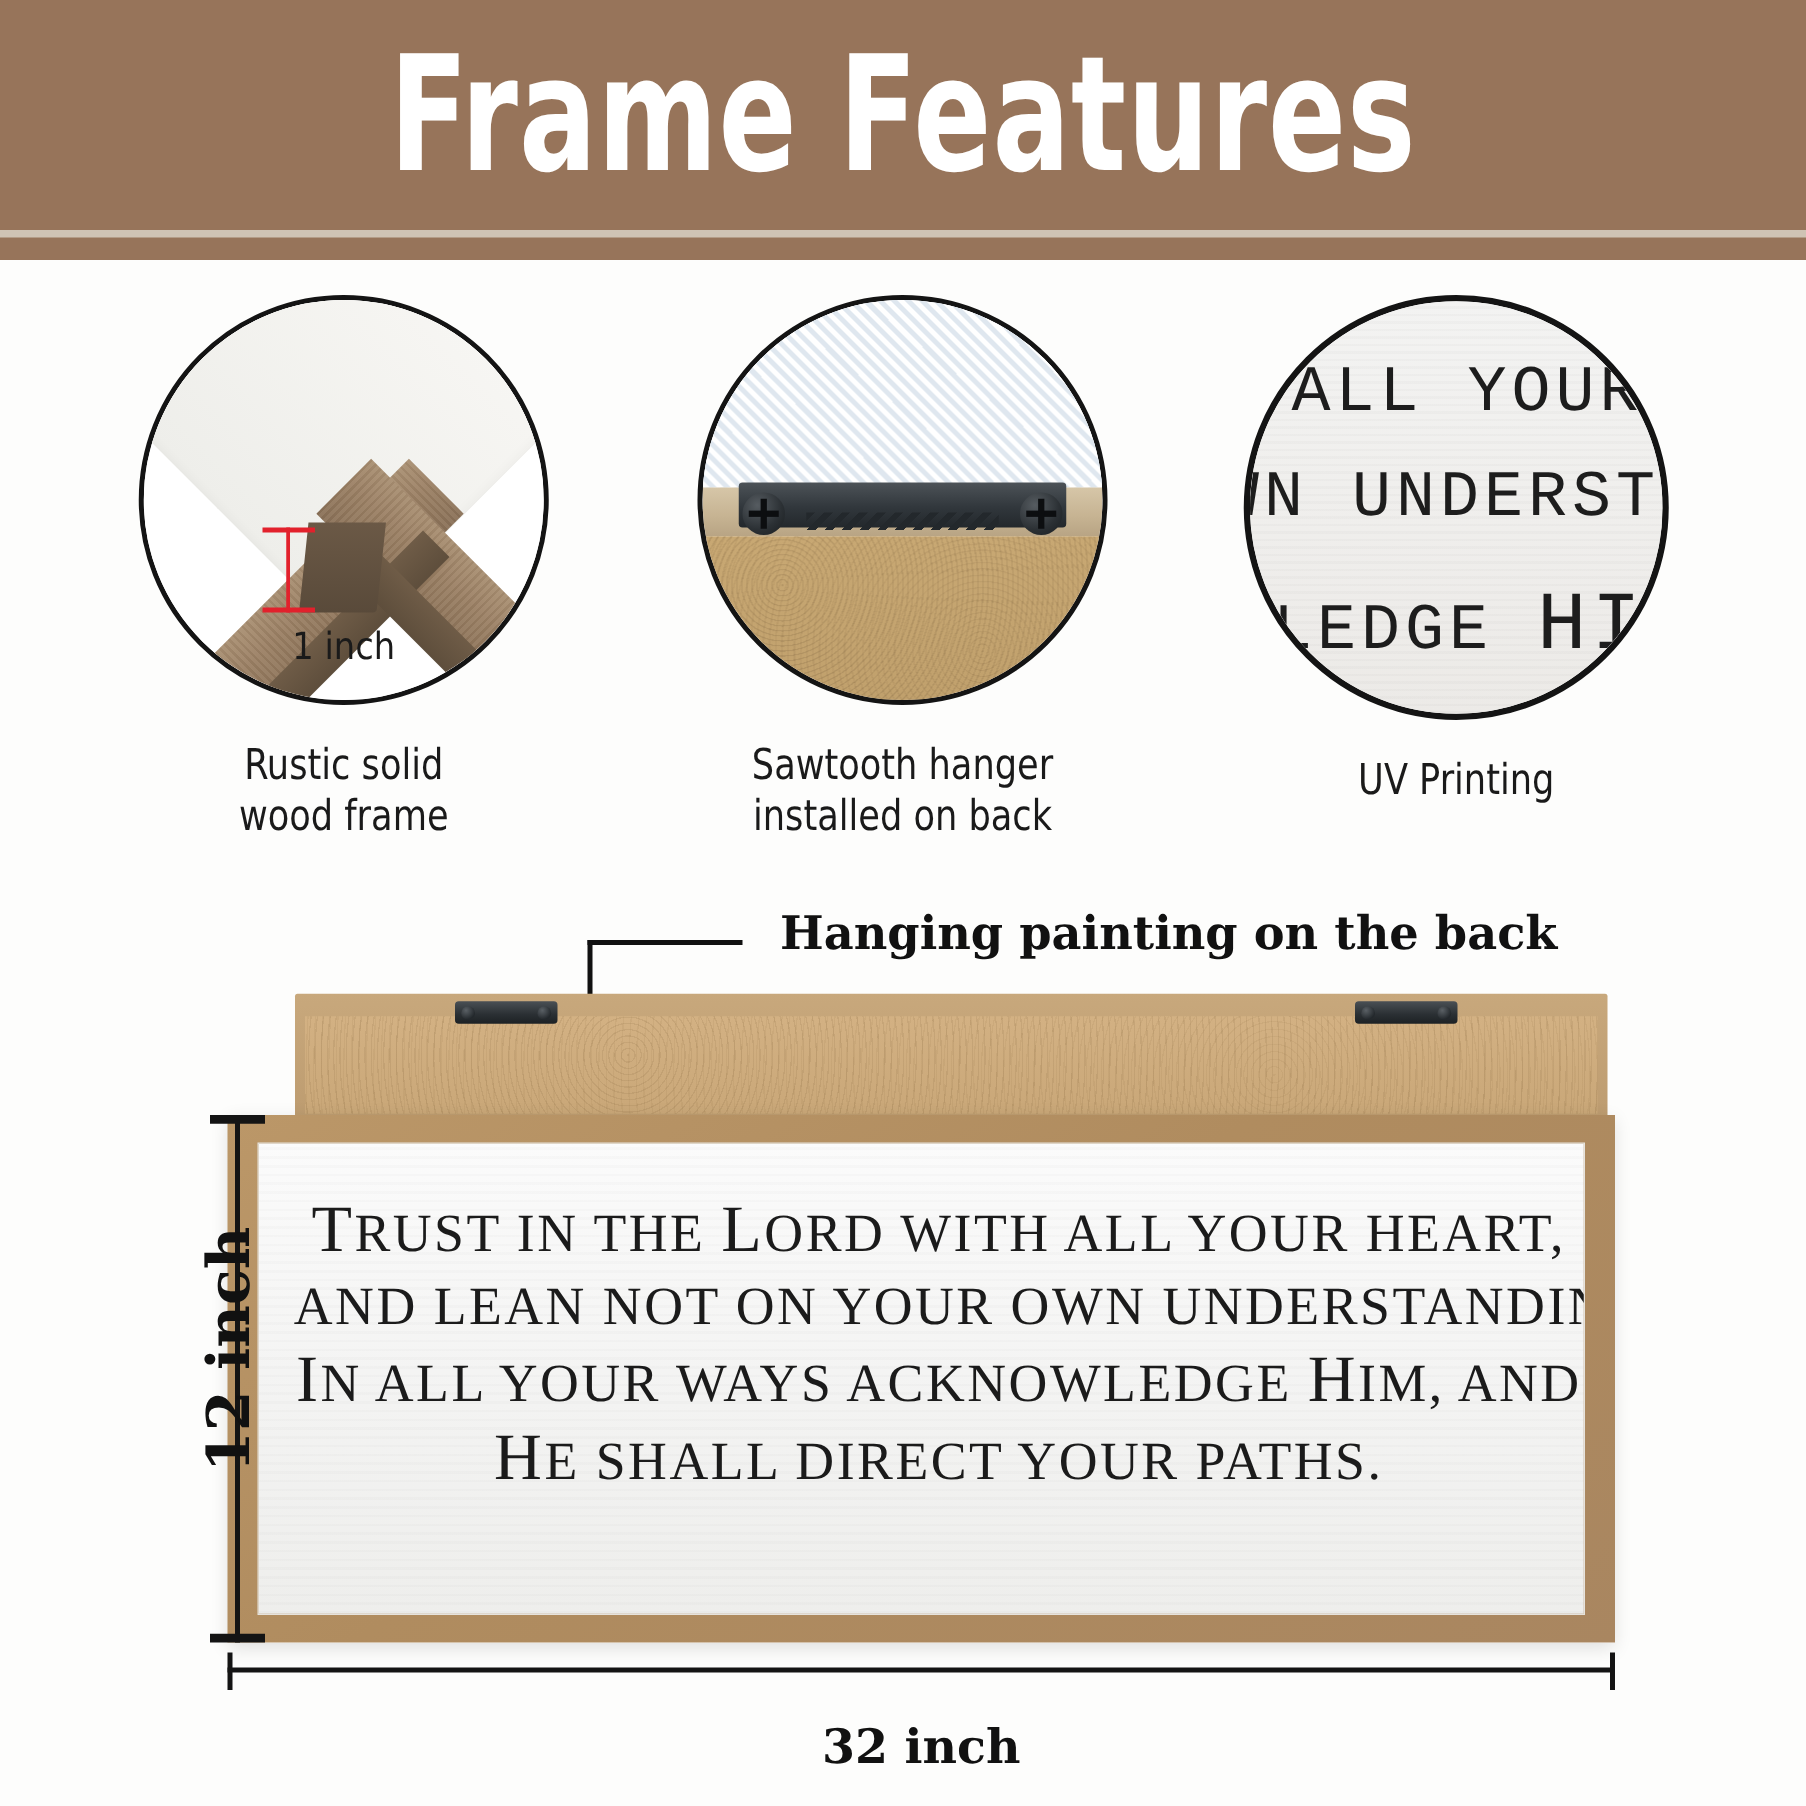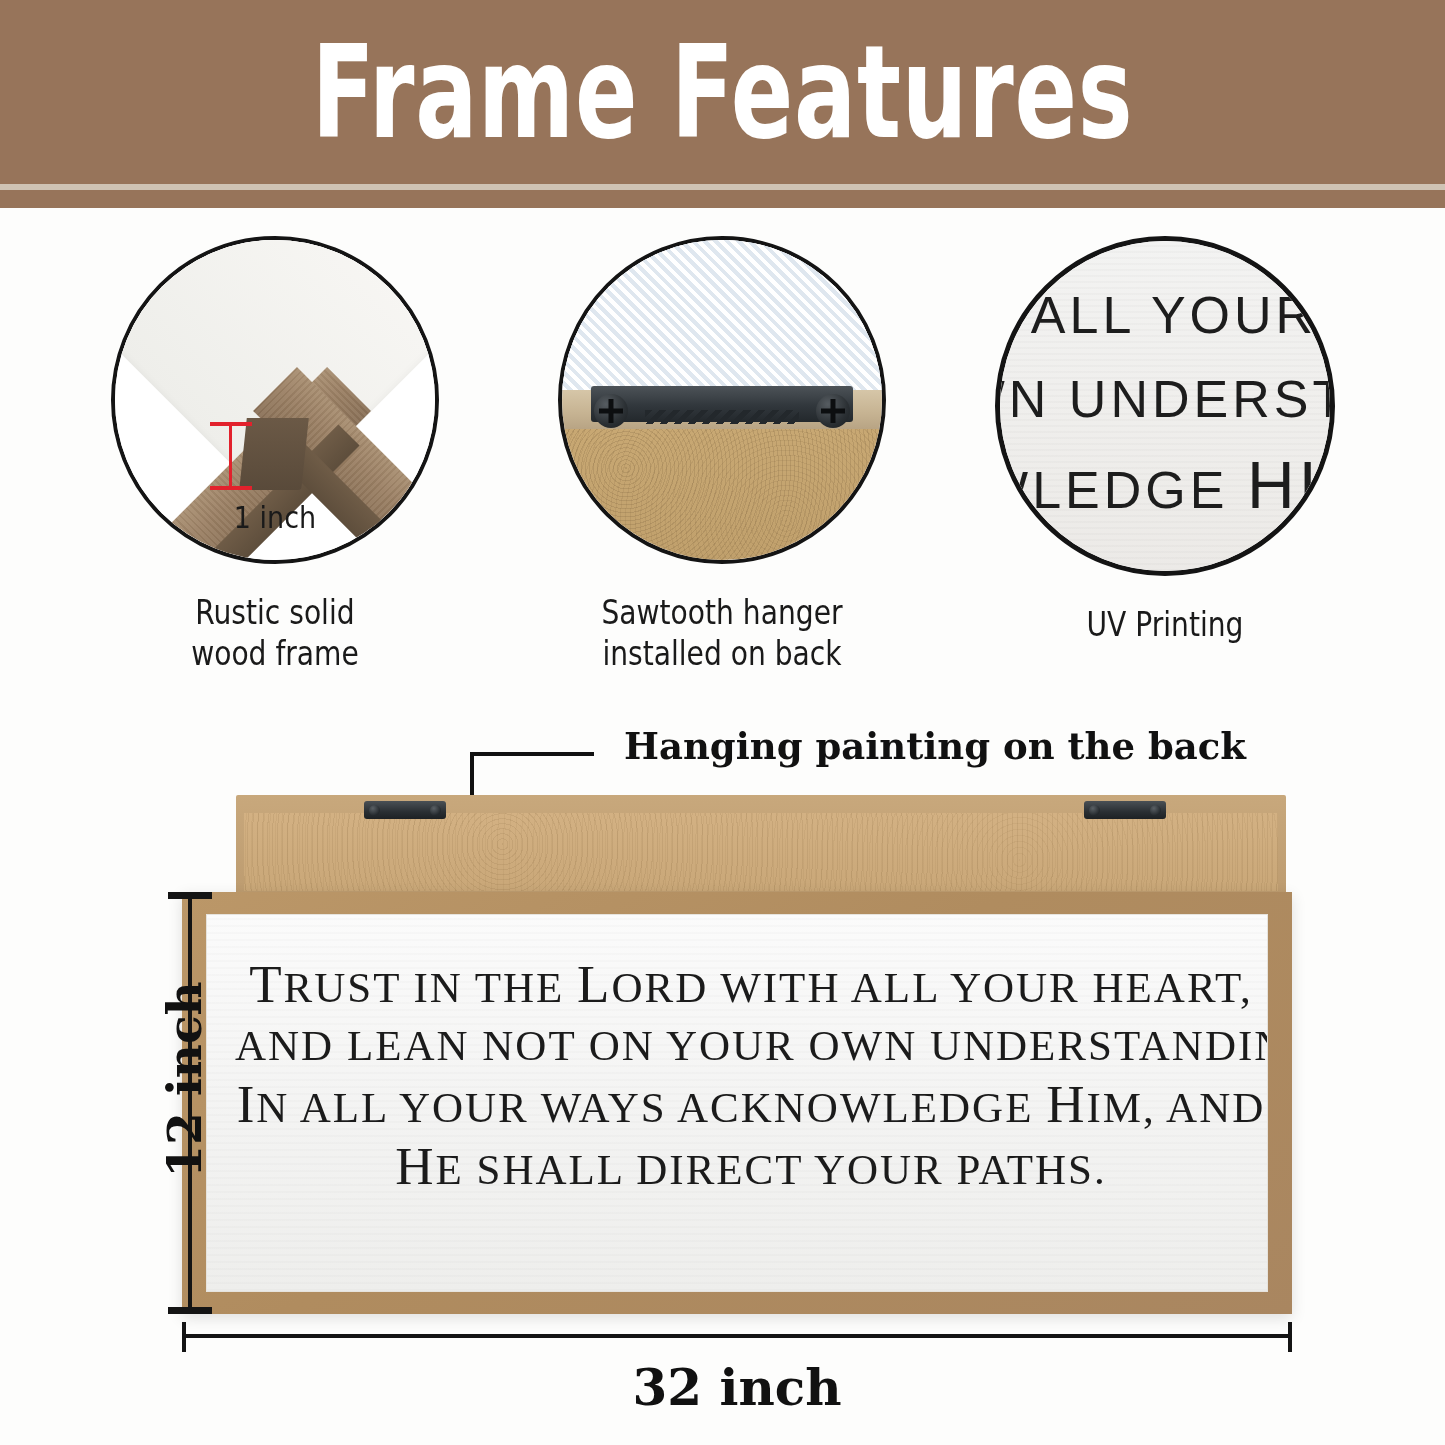--- a/index.html
+++ b/index.html
@@ -157,28 +157,28 @@
   .uv-wrap{
     position:absolute;inset:0;
     background:
       repeating-linear-gradient(0deg,rgba(0,0,0,.018) 0 2px,transparent 2px 6px),
       linear-gradient(180deg,#f3f3f2 0%,#eceae7 100%);
     overflow:hidden;
   }
   .uv-line{
     position:absolute;left:-26px;width:400px;
     color:#1d1d1d;
-    font-family:Liberation Sans, sans-serif;
+    font-family:Liberation Mono, monospace;
     white-space:nowrap;
     letter-spacing:4px;
     font-size:52px;
   }
   .uv-line.l1{top:44px;}
   .uv-line.l2{top:128px;left:-48px;}
-  .uv-line.l3{top:206px;left:-50px;}
+  .uv-line.l3{top:222px;left:-50px;}
   .uv-line.l4{top:292px;left:-36px;}
   .uv-line .big{font-size:66px;}
 
   
   .callout{
     position:absolute;left:470px;top:724px;width:760px;height:120px;
   }
   .callout-text{
     position:absolute;left:128px;top:0;
     font-family:"DejaVu Serif","Liberation Serif",serif;
@@ -293,23 +293,23 @@
   }
   .dim-h .line{
     position:absolute;left:0;top:12px;width:1110px;height:4px;background:#141414;
   }
   .dim-h .cap{
     position:absolute;top:0;width:4px;height:30px;background:#141414;
   }
   .dim-h .cap.left{left:0;}
   .dim-h .cap.right{right:0;}
   .dim-h .label{
-    position:absolute;left:0;top:36px;width:1110px;text-align:center;
+    position:absolute;left:0;top:52px;width:1110px;text-align:center;
     font-family:"DejaVu Serif","Liberation Serif",serif;
-    font-weight:bold;font-size:50px;color:#111111;
+    font-weight:bold;font-size:38px;color:#111111;
   }
 </style>
 </head>
 <body>
 
 <div class="page">
 
   <div class="banner">
     <div class="banner-title">Frame Features</div>
   </div>

